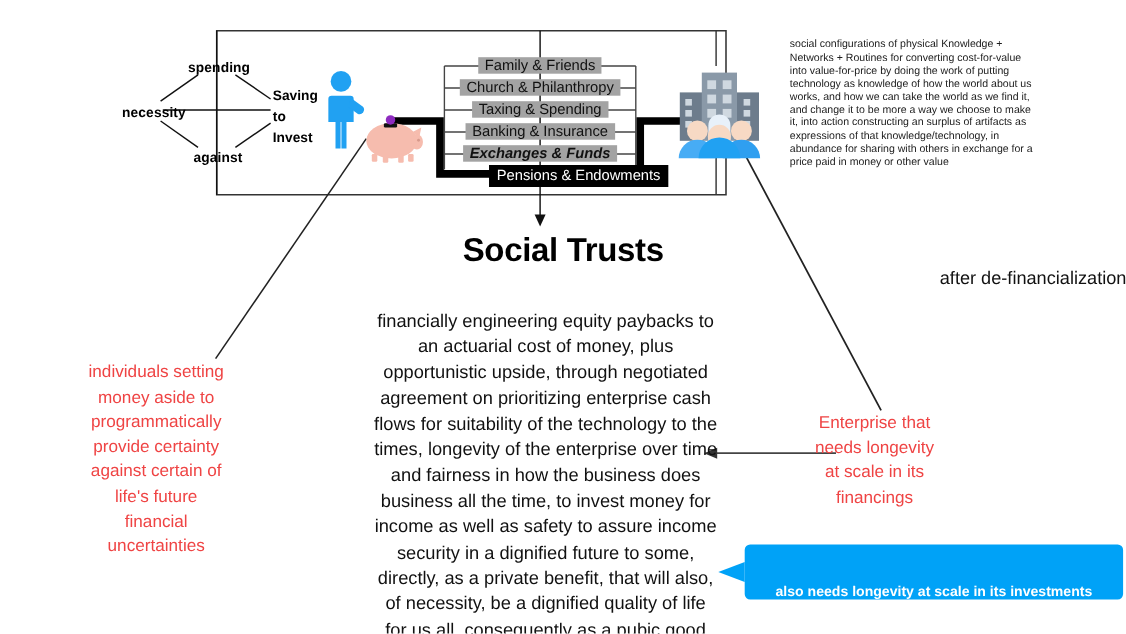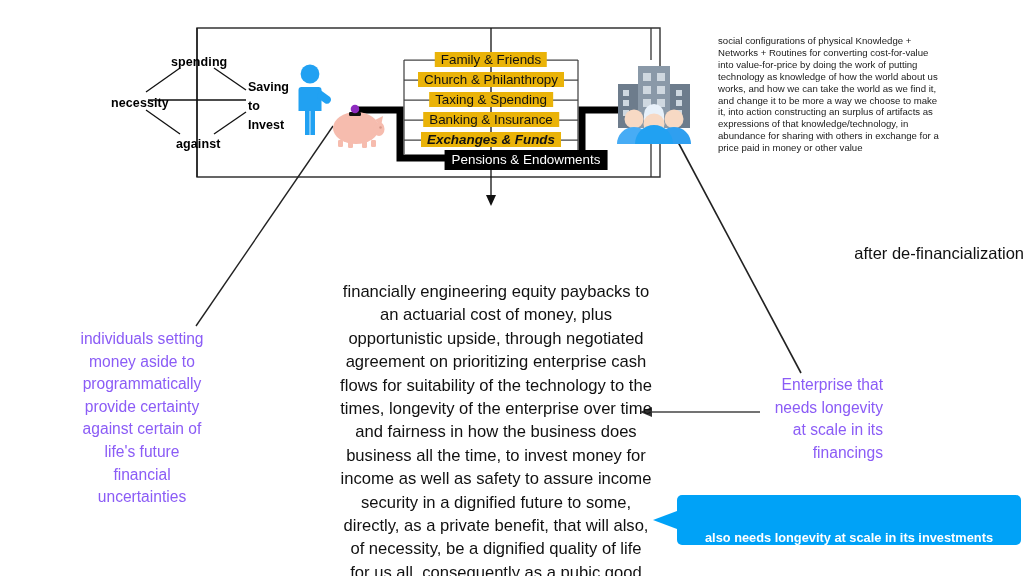--- a/index.html
+++ b/index.html
@@ -25,21 +25,21 @@
   }
 
   
   .inst{
     position:absolute;
     font-size:13.4px;
     color:#111;
     white-space:nowrap;
     text-align:center;
     transform:translateX(-50%);
-    background:#eab308;
+    background:#a3a3a3;
     padding:0 6px;
   }
   .inst.bold{font-weight:bold;font-style:italic;}
   .inst.inverse{
     background:#000;color:#fff;font-weight:normal;
     padding:2px 7px 3px 7px;
     margin-left:35px;
   }
 
   
@@ -68,21 +68,21 @@
     line-height:23.4px;
     color:#111;
   }
 
   
   .sidenote{
     position:absolute;
     text-align:center;
     font-size:15.6px;
     line-height:22.6px;
-    color:#8b5cf6;
+    color:#ef4444;
   }
 
   
   .callout{
     position:absolute;
     background:#00A2F7;
     border-radius:5px;
     color:#ffffff;
     font-size:12.8px;
     font-weight:bold;
@@ -216,26 +216,27 @@
       <circle cx="62" cy="63" r="9.5" fill="#F7D9C4"></circle>
       <path d="M5,88 a17,17 0 0 1 34,0 z" fill="#47ACF5"></path>
       <path d="M45,88 a17,17 0 0 1 34,0 z" fill="#2F9FF0"></path>
       <circle cx="42" cy="68" r="10.5" fill="#F7D9C4"></circle>
       <path d="M23,88 a19,19 0 0 1 38,0 z" fill="#21A1F2"></path>
     </g>
   </svg>
 
   <div class="rightnote" style="left:718px;top:35px;">social configurations of physical Knowledge + Networks + Routines for converting cost-for-value into value-for-price by doing the work of putting technology as knowledge of how the world about us works, and how we can take the world as we find it, and change it to be more a way we choose to make it, into action constructing an surplus of artifacts as expressions of that knowledge/technology, in abundance for sharing with others in exchange for a price paid in money or other value</div>
 
+  <div class="bigtitle" style="left:0;top:211px;">Social Trusts</div>
   <div class="subtitle" style="left:0;top:244px;">after de-financialization</div>
 
   <div class="bodypara" style="left:340px;top:280px;width:312px;">financially engineering equity paybacks to an actuarial cost of money, plus opportunistic upside, through negotiated agreement on prioritizing enterprise cash flows for suitability of the technology to the times, longevity of the enterprise over time and fairness in how the business does business all the time, to invest money for income as well as safety to assure income security in a dignified future to some, directly, as a private benefit, that will also, of necessity, be a dignified quality of life for us all, consequently as a pubic good</div>
 
   <div class="sidenote" style="left:78px;top:328px;width:128px;">individuals setting money aside to programmatically provide certainty against certain of life's future financial uncertainties</div>
 
-  <div class="sidenote" style="left:759px;top:374px;width:124px;text-align:right;">Enterprise that needs longevity at scale in its financings</div>
+  <div class="sidenote" style="left:733px;top:374px;width:124px;">Enterprise that needs longevity at scale in its financings</div>
 
   <div class="callout-tail" style="left:653px;top:511px;"></div>
   <div class="callout" style="left:677px;top:495px;width:344px;height:50px;">
     <span>also needs longevity at scale in its investments</span>
   </div>
 
 </div>
 
 </body></html>

